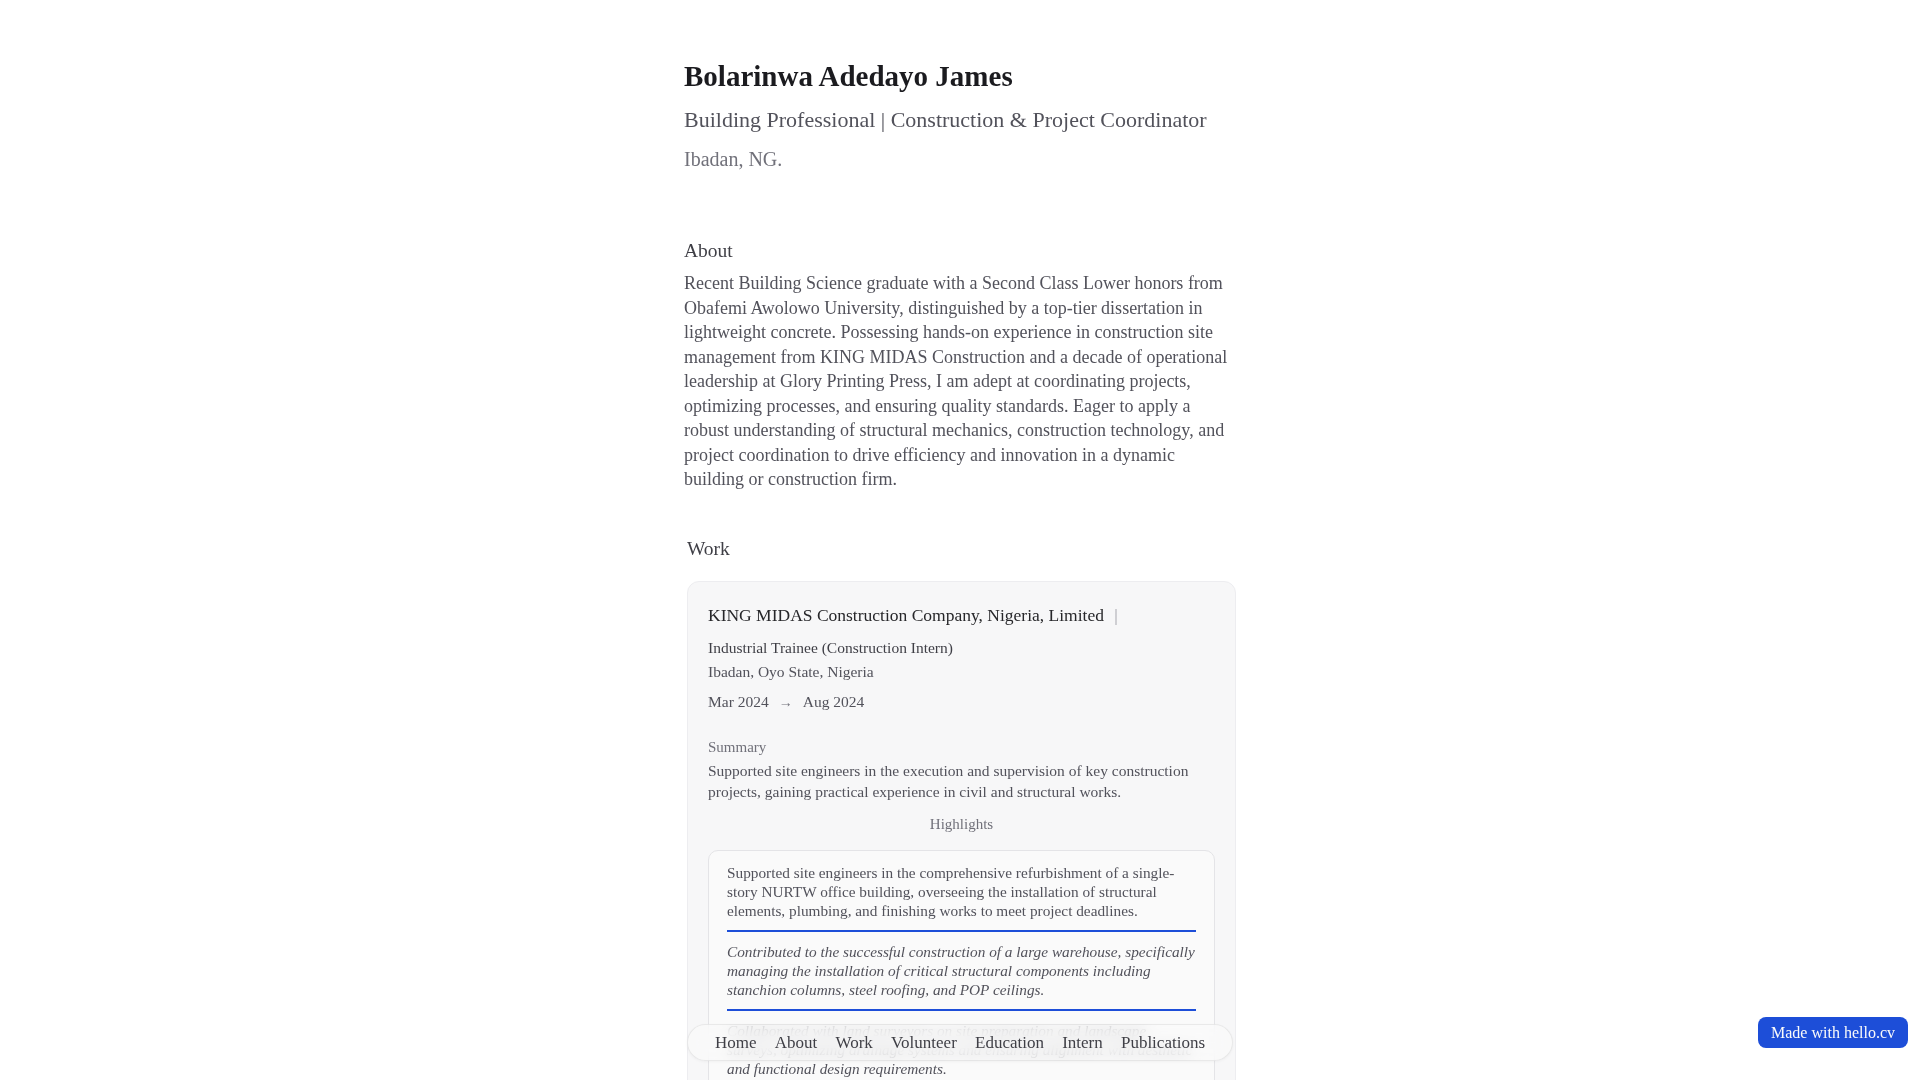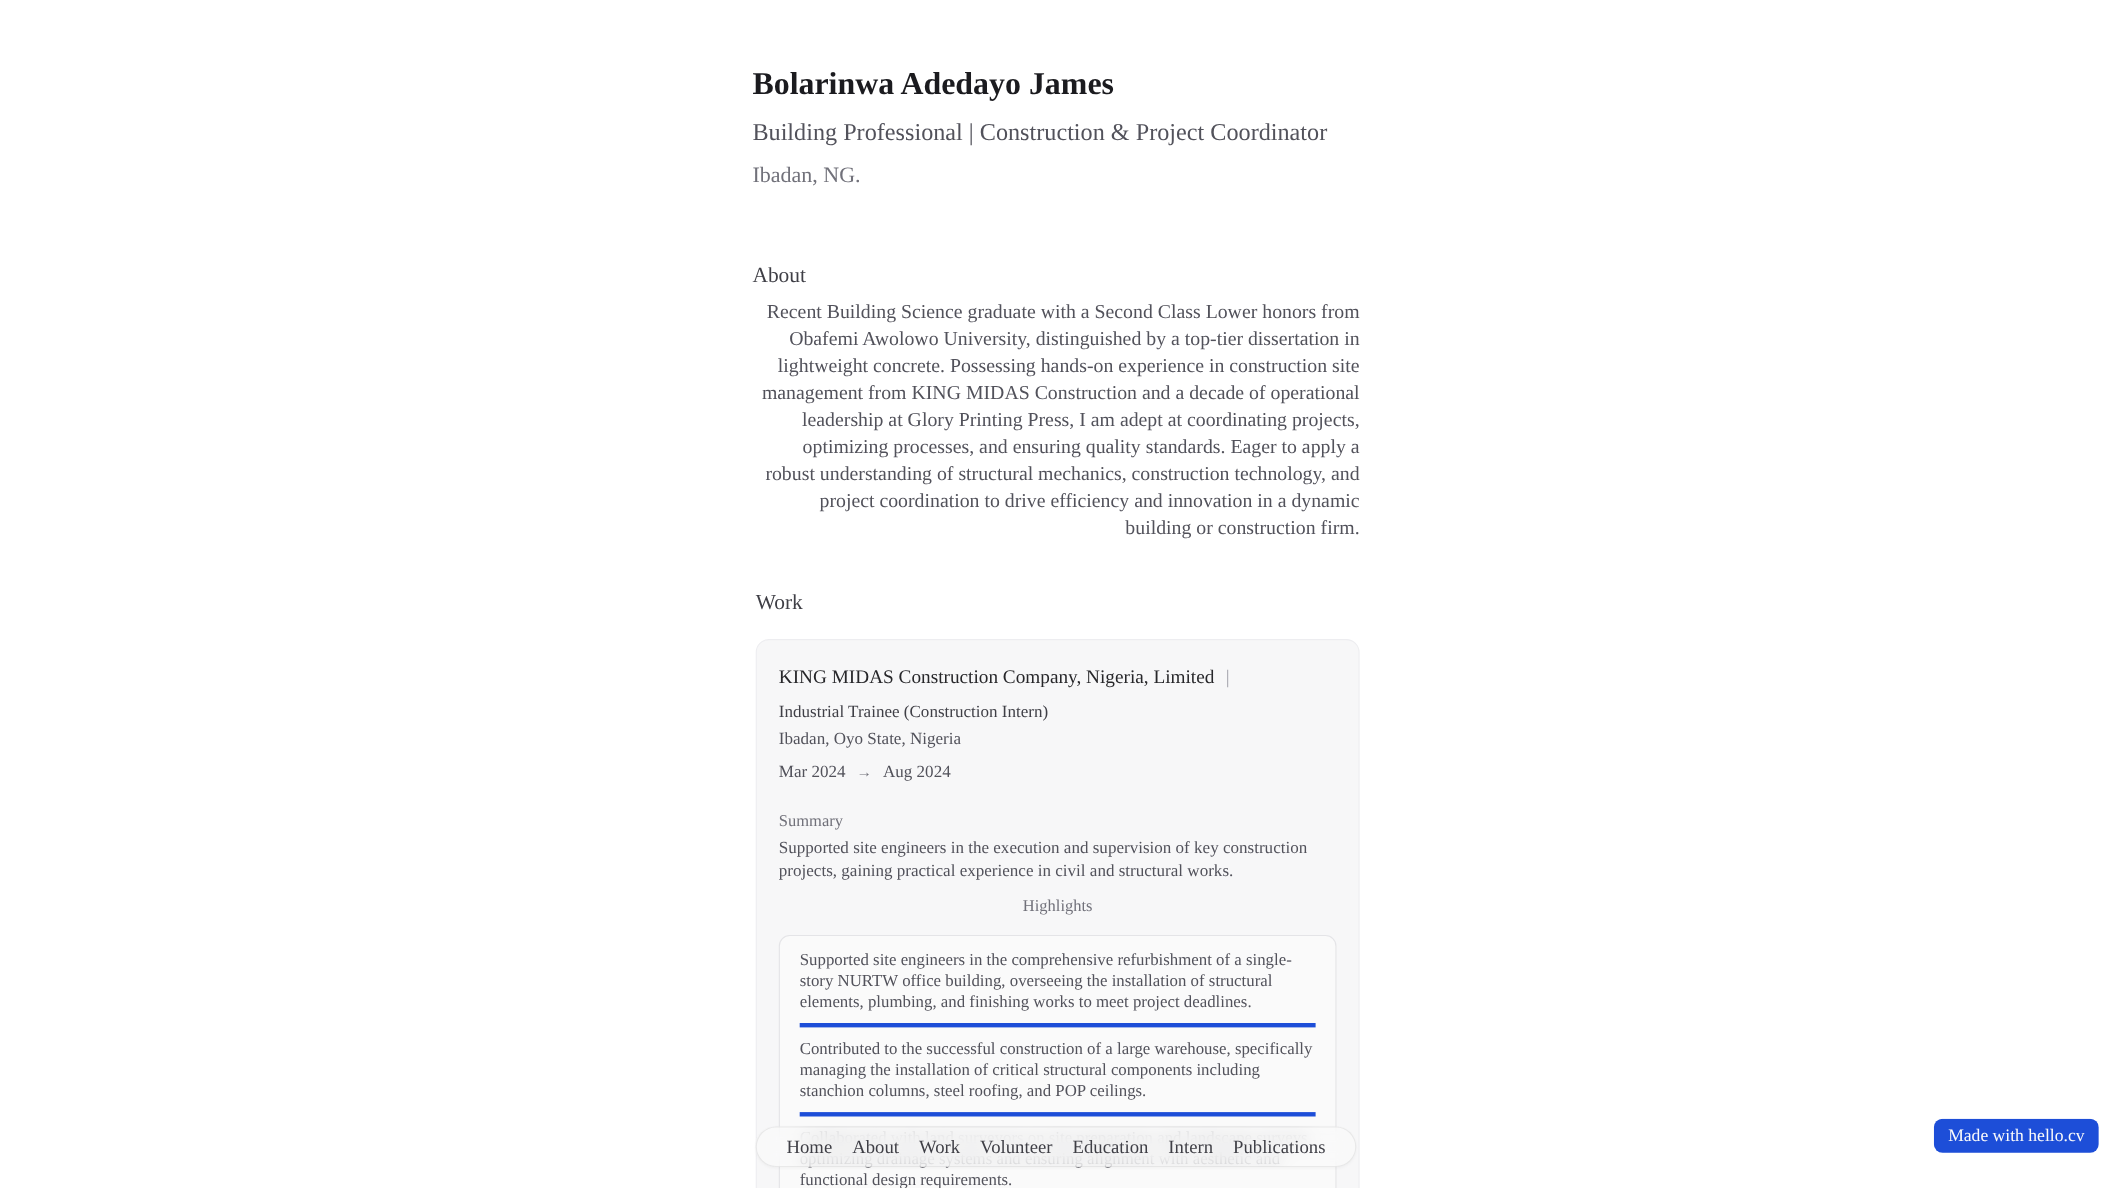--- a/index.html
+++ b/index.html
@@ -37,21 +37,20 @@
     font-weight: 400;
     color: #3f3f46;
     line-height: 1.3;
   }
   .about-section { margin-top: 66px; }
   .about-body {
     margin-top: 8px;
     font-size: 18px;
     line-height: 24.5px;
     color: #52525b;
-    text-align: right;
   }
   .work-section { margin-top: 44px; }
   .work-section .section-heading { margin-left: 3px; }
   .card {
     margin-top: 20px;
     margin-left: 3px;
     height: 542px;
     background: #f7f7f8;
     border: 1px solid #ededf0;
     border-radius: 12px;
@@ -105,21 +104,21 @@
     border-radius: 10px;
     background: #fafafa;
     padding: 2px 18px;
   }
   .hl-item {
     padding: 10px 0;
     font-size: 15.3px;
     line-height: 19px;
     color: #52525b;
   }
-  .hl-item + .hl-item { border-top: 4px solid #1d4ed8; }
+  .hl-item + .hl-item { border-top: 2px solid #1d4ed8; font-style: italic; }
   .bottom-nav {
     position: fixed;
     left: 50%;
     transform: translateX(-50%);
     bottom: 19px;
     width: 546px;
     height: 37px;
     border-radius: 24px;
     background: rgba(250, 250, 250, 0.62);
     -webkit-backdrop-filter: blur(8px);

